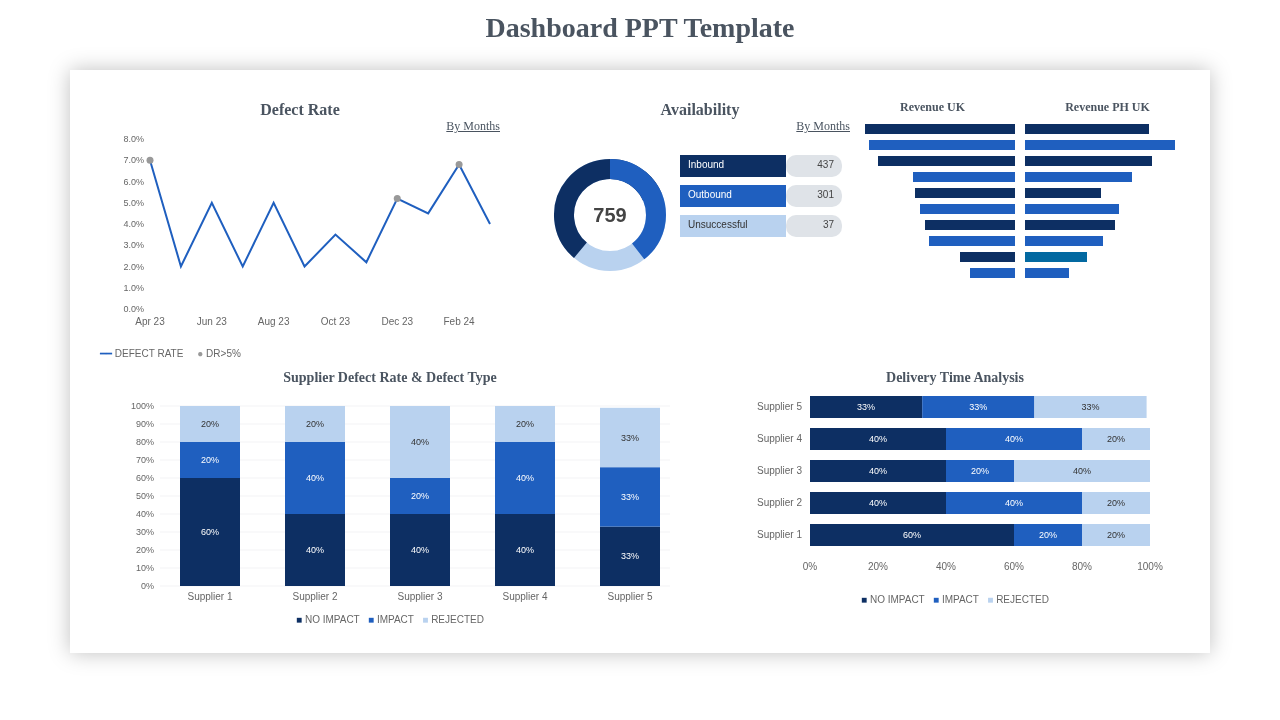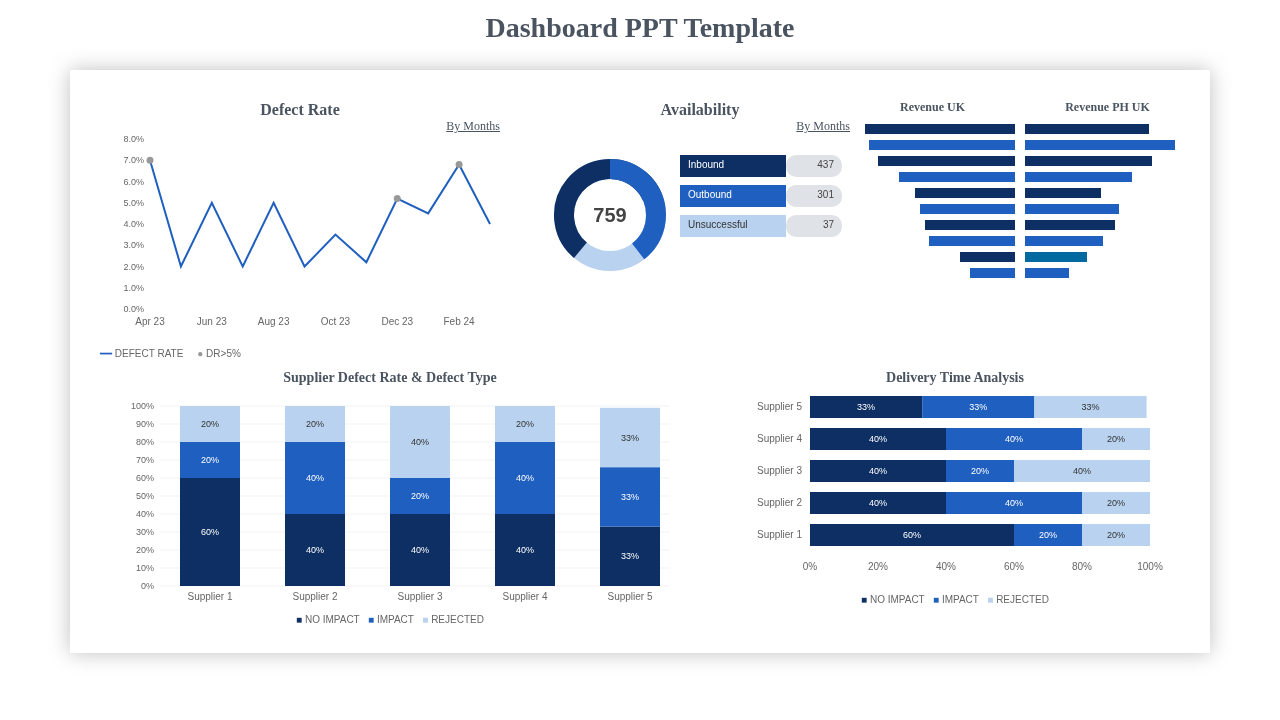--- a/index.html
+++ b/index.html
@@ -120,21 +120,21 @@
             <div class="bar" style="width: 146px; background: rgb(31, 95, 191);">
               <span class="lbl" style="right: 4px;">$209,400</span>
             </div>
           </div>
           <div class="rev-row" style="justify-content: flex-end;">
             <div class="bar" style="width: 137px; background: rgb(13, 47, 99);">
               <span class="lbl" style="right: 4px; padding-left: 8px;">$196,000</span>
             </div>
           </div>
           <div class="rev-row" style="justify-content: flex-end;">
-            <div class="bar" style="width: 116px; background: rgb(31, 95, 191);">
+            <div class="bar" style="width: 102px; background: rgb(31, 95, 191);">
               <span class="lbl" style="right: 4px;">$146,200</span>
             </div>
           </div>
           <div class="rev-row" style="justify-content: flex-end;">
             <div class="bar" style="width: 100px; background: rgb(13, 47, 99);">
               <span class="lbl" style="right: 4px;">$142,800</span>
             </div>
           </div>
           <div class="rev-row" style="justify-content: flex-end;">
             <div class="bar" style="width: 95px; background: rgb(31, 95, 191);">

